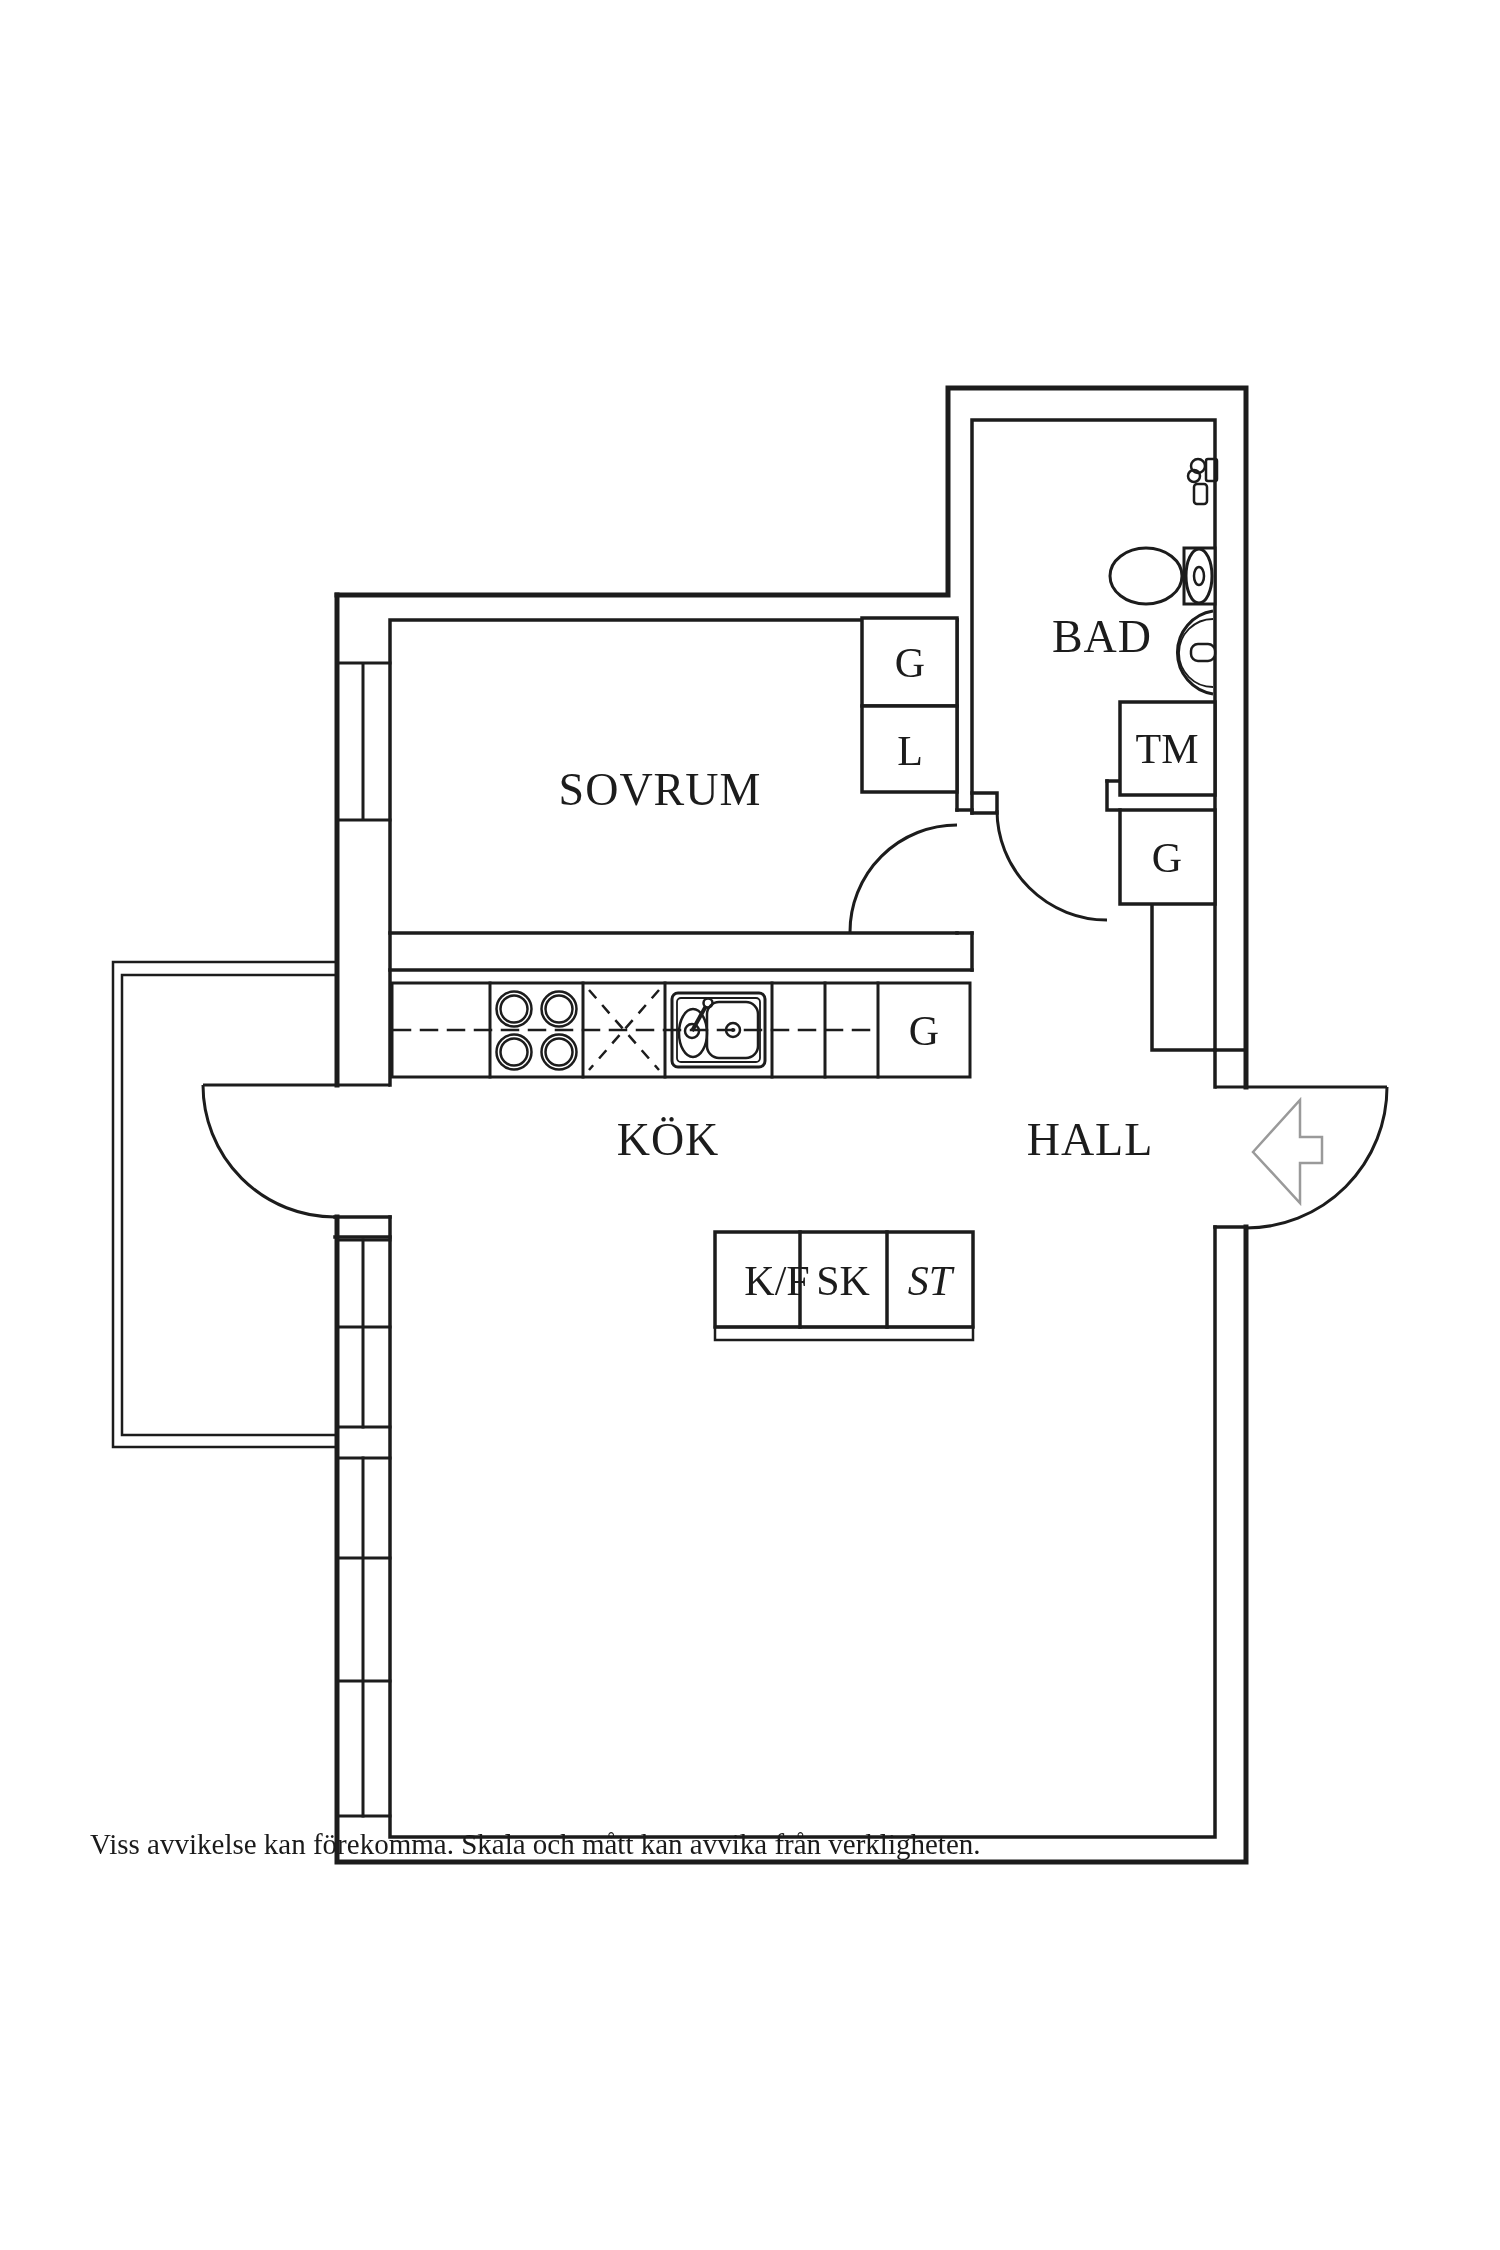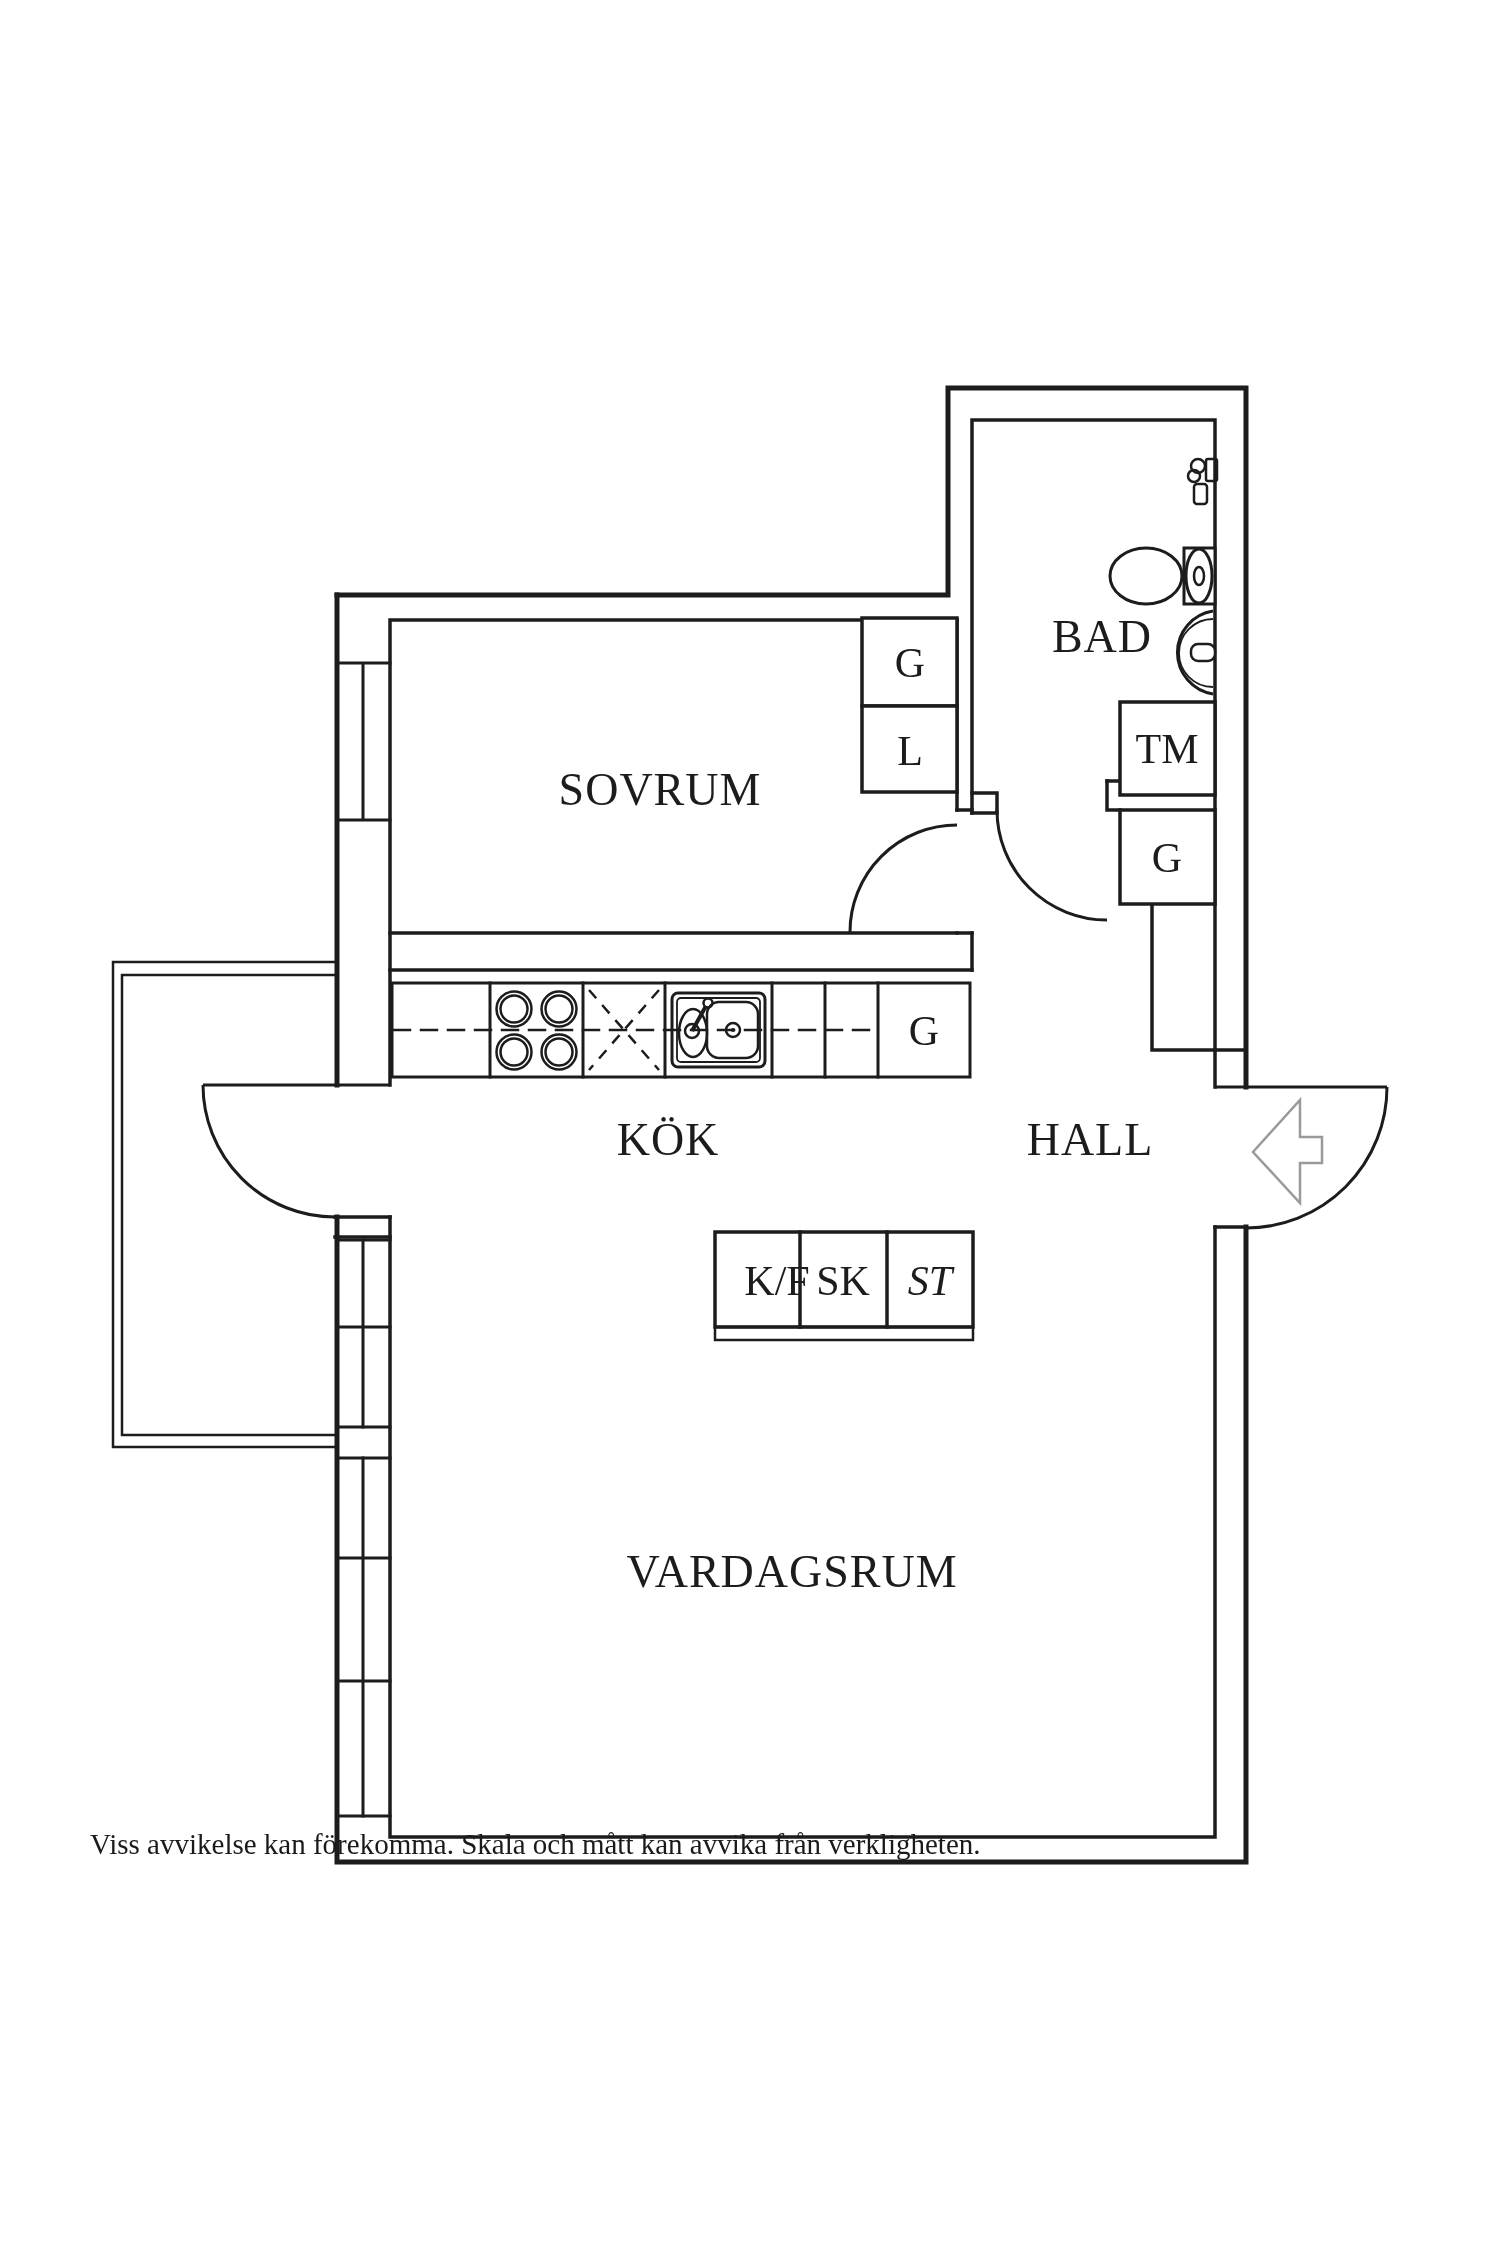--- a/index.html
+++ b/index.html
@@ -146,21 +146,20 @@
 
     <g>
       <path d="M1253,1152 L1300,1100 V1137 H1322 V1163 H1300 V1203 Z" stroke="#9a9a9a" stroke-width="2.5" fill="#ffffff"></path>
     </g>
   </svg>
 
   <div class="lbl room" style="left:660px;top:790px;">SOVRUM</div>
   <div class="lbl room" style="left:1080px;top:637px;margin-left:22px;">BAD</div>
   <div class="lbl room" style="left:668px;top:1140px;">KÖK</div>
   <div class="lbl room" style="left:1090px;top:1140px;">HALL</div>
-  <div class="lbl room" style="left:792px;top:1572px;">VARDAGSRUM</div>
 
   <div class="lbl fix" style="left:910px;top:663px;">G</div>
   <div class="lbl fix" style="left:910px;top:751px;">L</div>
   <div class="lbl fix" style="left:1167px;top:749px;">TM</div>
   <div class="lbl fix" style="left:1167px;top:858px;">G</div>
   <div class="lbl fix" style="left:924px;top:1031px;">G</div>
   <div class="lbl fix" style="left:757px;top:1281px;margin-left:20px;">K/F</div>
   <div class="lbl fix" style="left:843px;top:1281px;">SK</div>
   <div class="lbl fix" style="left:930px;top:1281px;font-style:italic;">ST</div>
 

